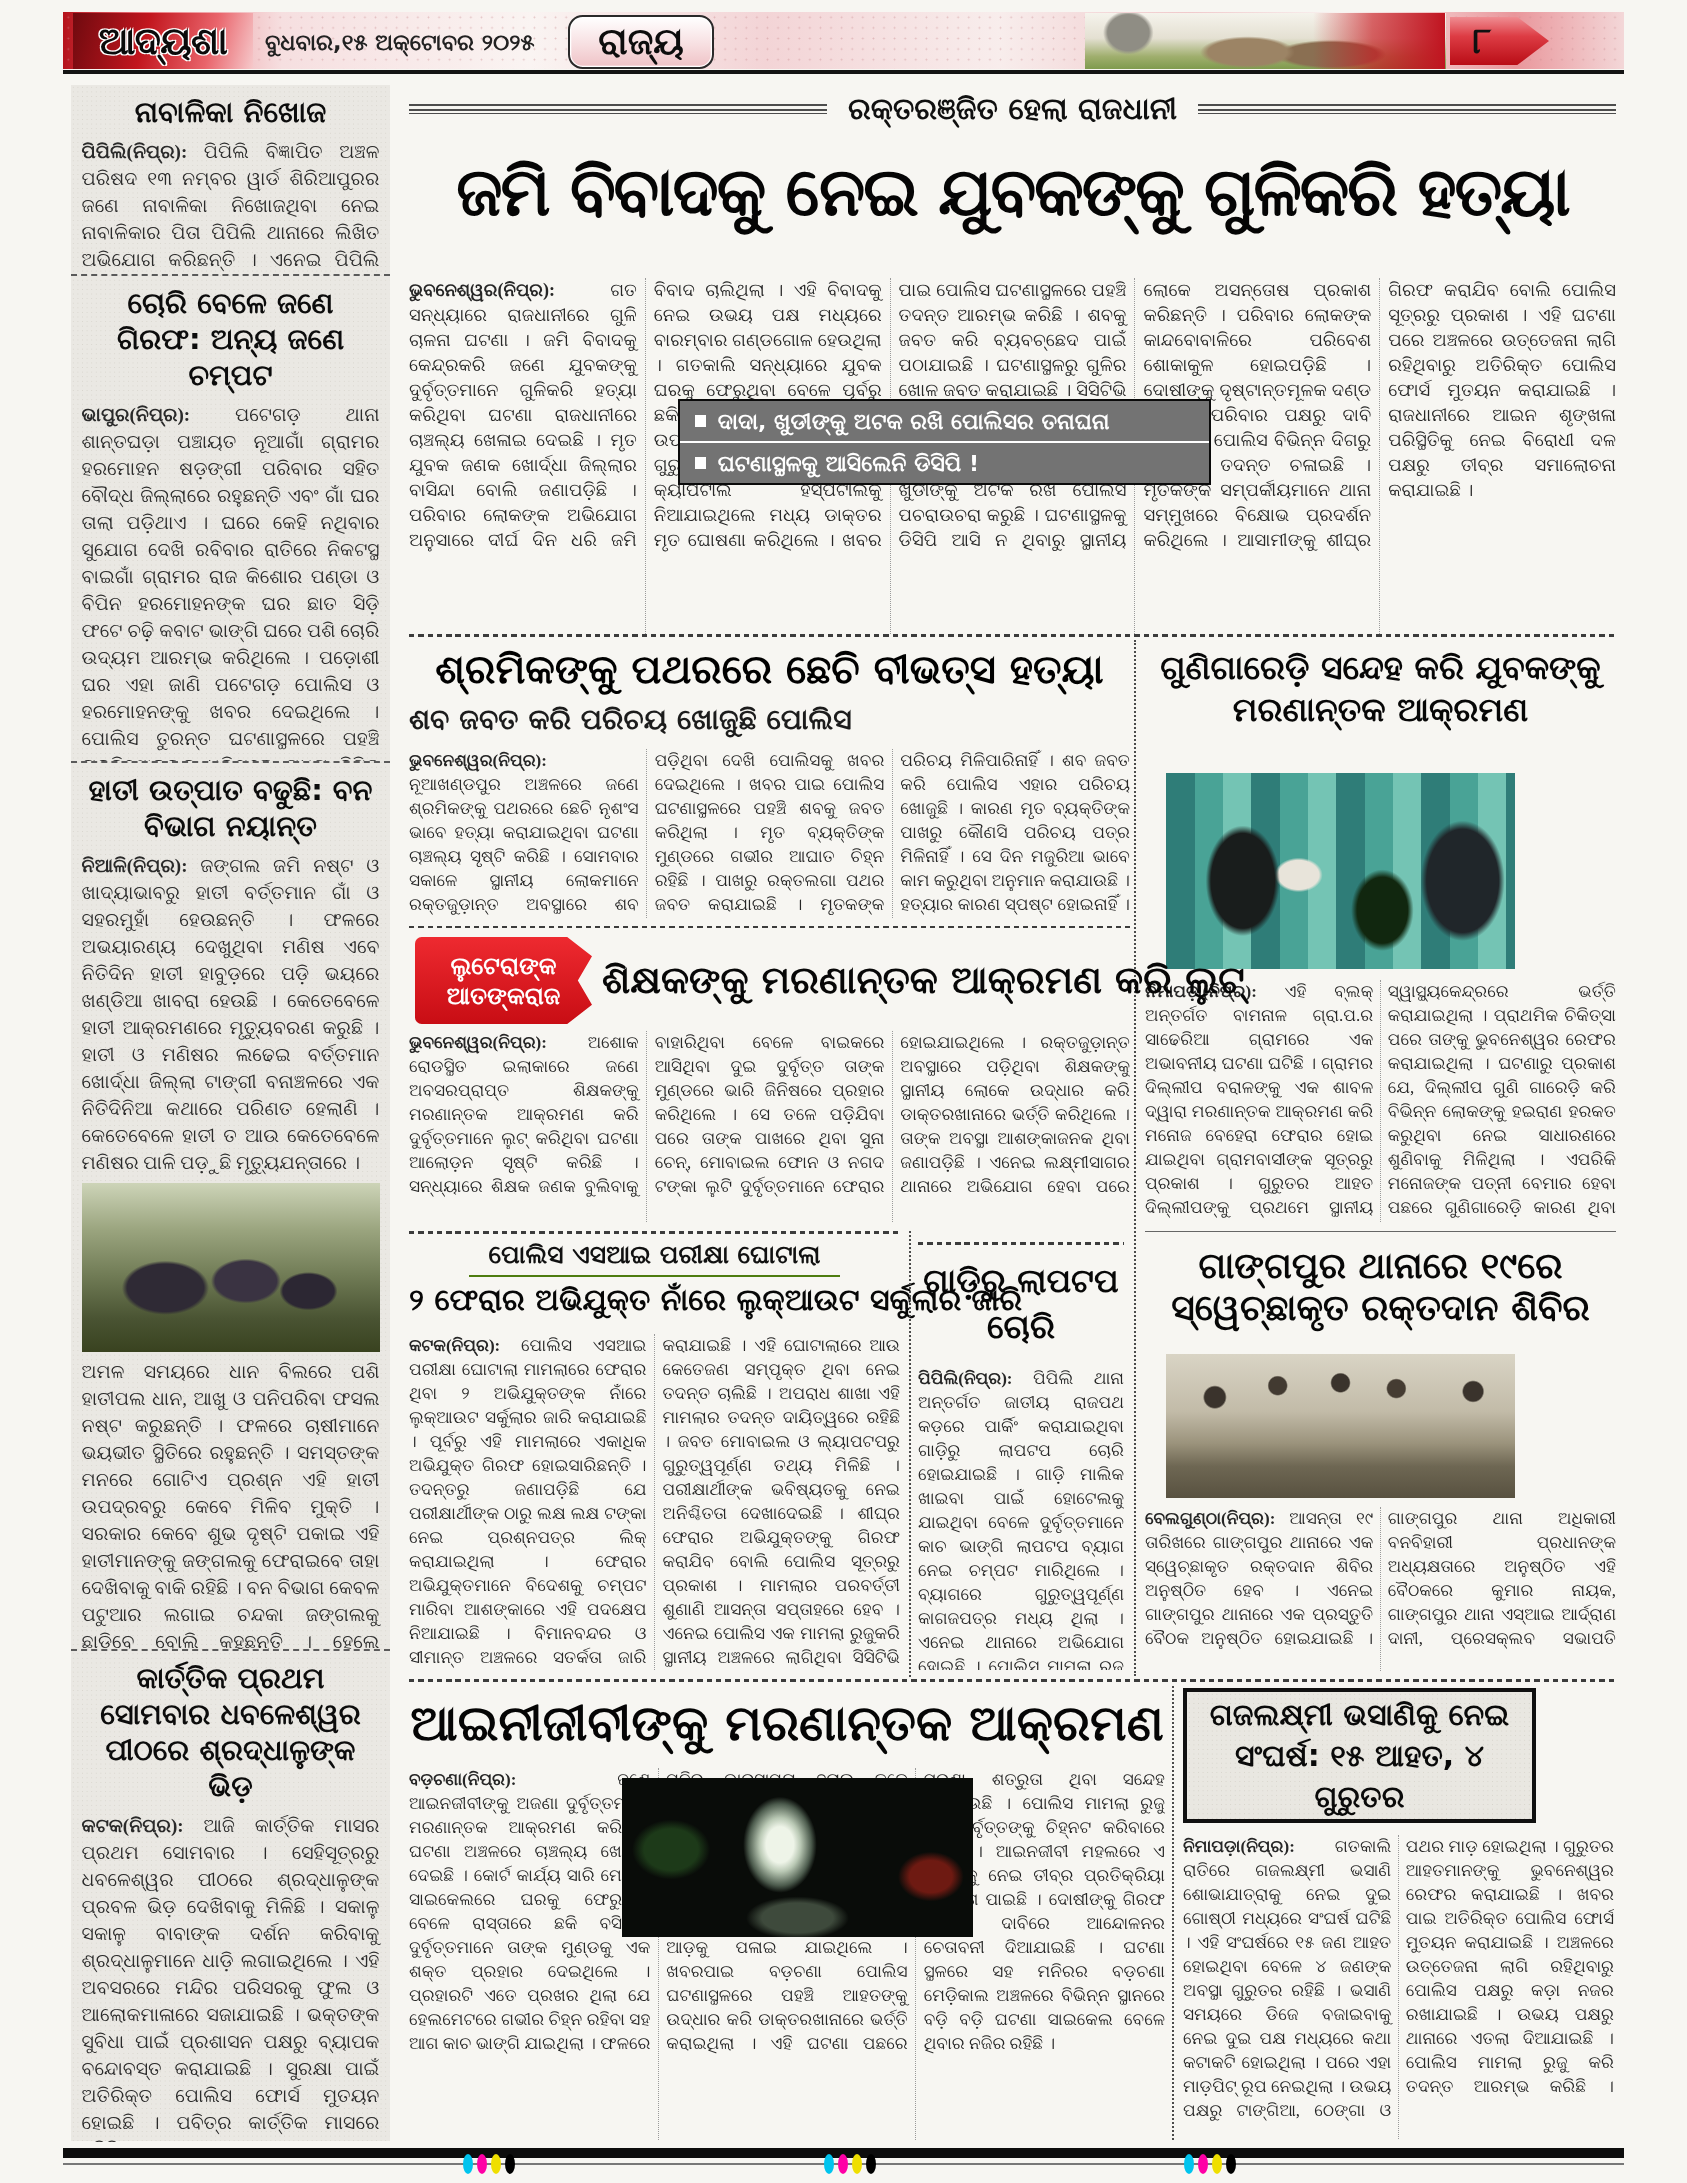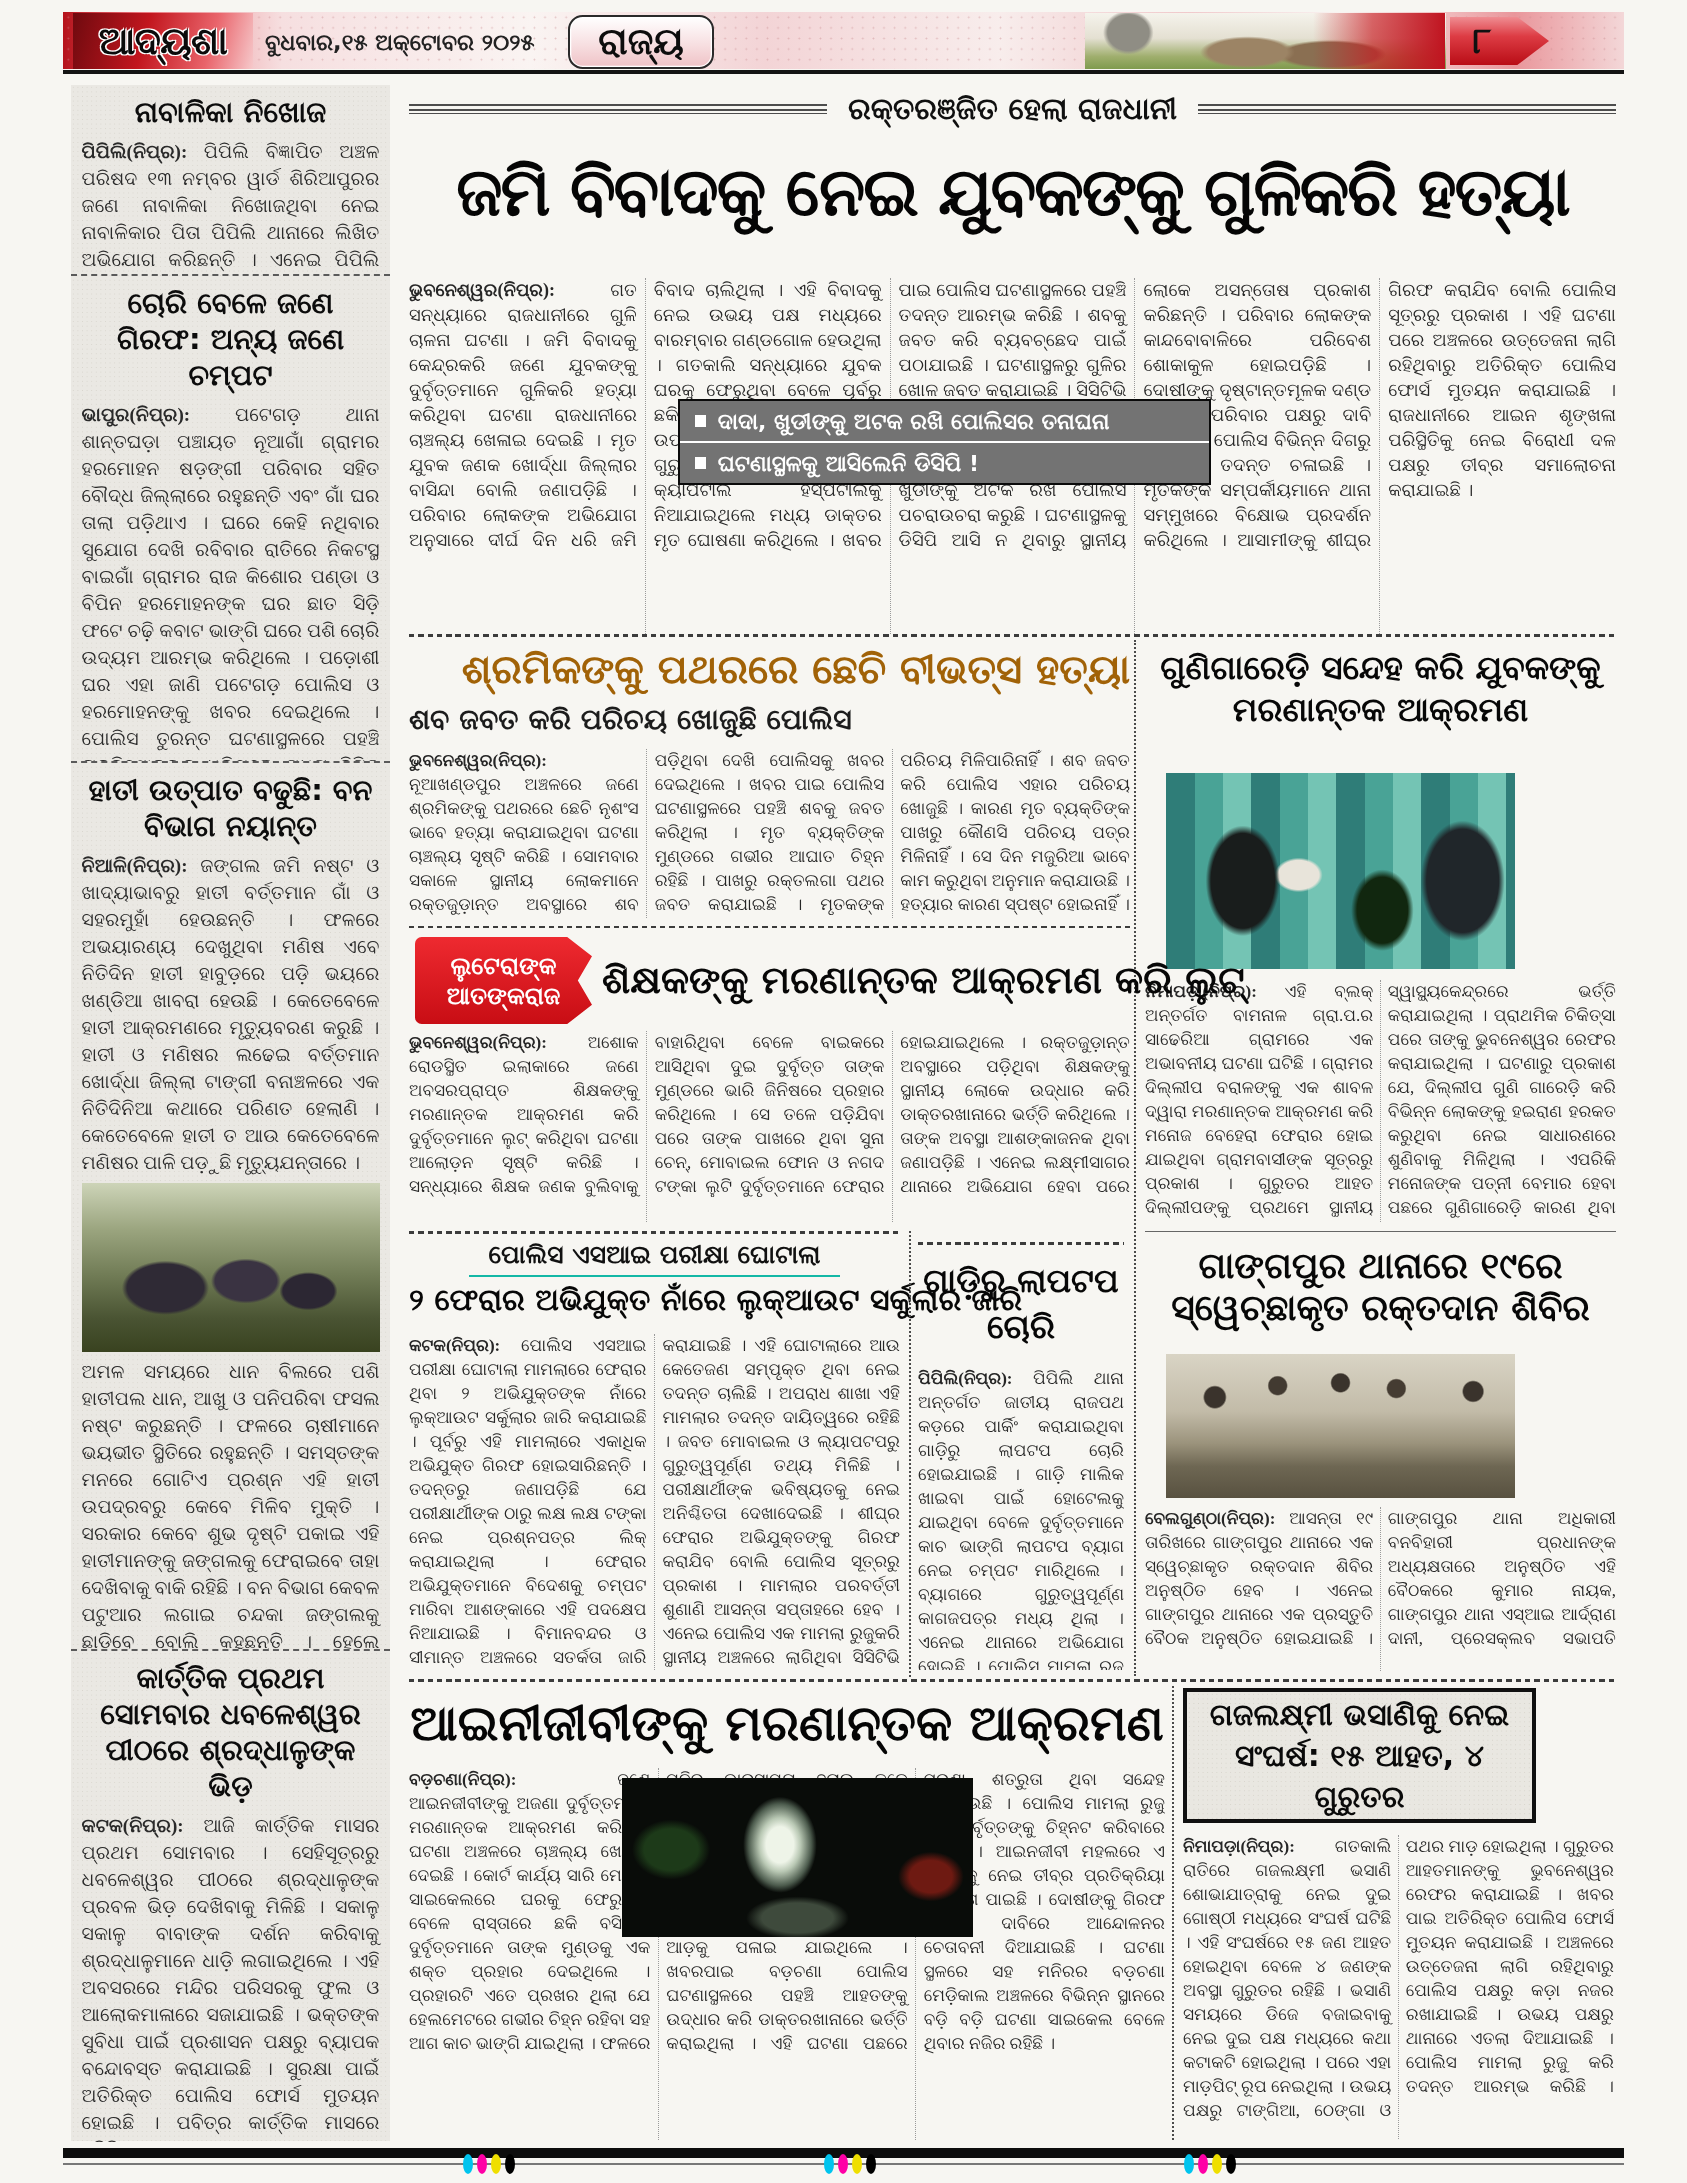--- a/index.html
+++ b/index.html
@@ -105,21 +105,21 @@
     display:flex;flex-direction:column;box-shadow:0 0 0 2px #0a0a0a;
   }
   .hi-row{flex:1;display:flex;align-items:center;gap:12px;padding:0 14.6px;}
   .hi-row + .hi-row{border-top:2px solid #ffffff;}
   .hi-sq{width:11.2px;height:11.2px;background:#ffffff;flex:0 0 auto;}
   .hi-tx{font-size:22px;font-weight:bold;color:#ffffff;font-family:"DejaVu Sans",sans-serif;white-space:nowrap;}
 
   .dot-rule{background:repeating-linear-gradient(90deg,#3c3c3c 0 5.3px,transparent 5.3px 9.3px);height:3.3px;}
 
   
-  #worker-hl{left:409px;top:646px;width:721px;height:52px;font-size:40px;font-weight:bold;text-align:right;color:#a16207;font-family:"DejaVu Sans",sans-serif;white-space:nowrap;}
+  #worker-hl{left:409px;top:646px;width:721px;height:52px;font-size:40px;font-weight:bold;text-align:center;color:#000000;font-family:"DejaVu Sans",sans-serif;white-space:nowrap;}
   #worker-sub{left:409px;top:703px;width:721px;height:37px;font-size:28.4px;font-weight:bold;color:#1c1c1c;font-family:"DejaVu Sans",sans-serif;white-space:nowrap;}
   #worker-body{left:409px;top:749px;width:721px;height:169px;column-count:3;column-gap:16px;column-rule:1.3px dotted #9a9a9a;font-size:17px;line-height:24px;text-align:justify;color:#262626;overflow:hidden;}
 
   .vdot{width:0;border-left:2.6px dotted #4a4a4a;}
 
   
   #sorcery-hl{left:1145px;top:647px;width:471px;height:93px;font-size:33px;line-height:42px;font-weight:bold;text-align:center;color:#070707;font-family:"DejaVu Sans",sans-serif;}
   #sorcery-photo{
     left:1166px;top:773px;width:349px;height:196px;
     background:
@@ -137,21 +137,21 @@
     background:linear-gradient(180deg,#ee2a30,#c80d14);
     clip-path:polygon(0 0,86% 0,100% 22%,92% 50%,100% 78%,86% 100%,0 100%);
     display:flex;align-items:center;justify-content:center;border-radius:6.6px;
   }
   #loot-badge .badge-tx{font-size:24px;line-height:30px;font-weight:bold;color:#ffffff;text-align:center;font-family:"DejaVu Sans",sans-serif;width:132px;}
   #loot-hl{left:602px;top:945px;width:529px;height:73px;font-size:38px;line-height:71px;font-weight:bold;color:#070707;text-align:center;white-space:nowrap;font-family:"DejaVu Sans",sans-serif;}
   #loot-body{left:409px;top:1031px;width:721px;height:191px;column-count:3;column-gap:16px;column-rule:1.3px dotted #9a9a9a;font-size:17px;line-height:24px;text-align:justify;color:#262626;overflow:hidden;}
 
   
   #si-kicker{left:409px;top:1240px;width:491px;height:33px;text-align:center;}
-  #si-kicker span{display:inline-block;font-size:25px;font-weight:bold;color:#111;border-bottom:2px solid #14b8a6;padding:0 20px 5.3px 20px;font-family:"DejaVu Sans",sans-serif;}
+  #si-kicker span{display:inline-block;font-size:25px;font-weight:bold;color:#111;border-bottom:2px solid #4d7c0f;padding:0 20px 5.3px 20px;font-family:"DejaVu Sans",sans-serif;}
   #si-hl{left:409px;top:1282px;width:491px;height:44px;font-size:30px;font-weight:bold;text-align:center;color:#070707;white-space:nowrap;font-family:"DejaVu Sans",sans-serif;}
   #si-body{left:409px;top:1334px;width:491px;height:336px;column-count:2;column-gap:16px;column-rule:1.3px dotted #9a9a9a;font-size:17px;line-height:24px;text-align:justify;color:#262626;overflow:hidden;}
 
   
   #laptop-hl{left:918px;top:1258px;width:206px;height:99px;font-size:33px;line-height:46px;font-weight:bold;text-align:center;color:#070707;font-family:"DejaVu Sans",sans-serif;}
   #laptop-body{left:918px;top:1367px;width:206px;height:303px;font-size:17px;line-height:24px;text-align:justify;color:#262626;overflow:hidden;}
 
   
   #blood-hl{left:1145px;top:1245px;width:471px;height:87px;font-size:36px;line-height:42px;font-weight:bold;text-align:center;color:#070707;font-family:"DejaVu Sans",sans-serif;}
   #blood-photo{

